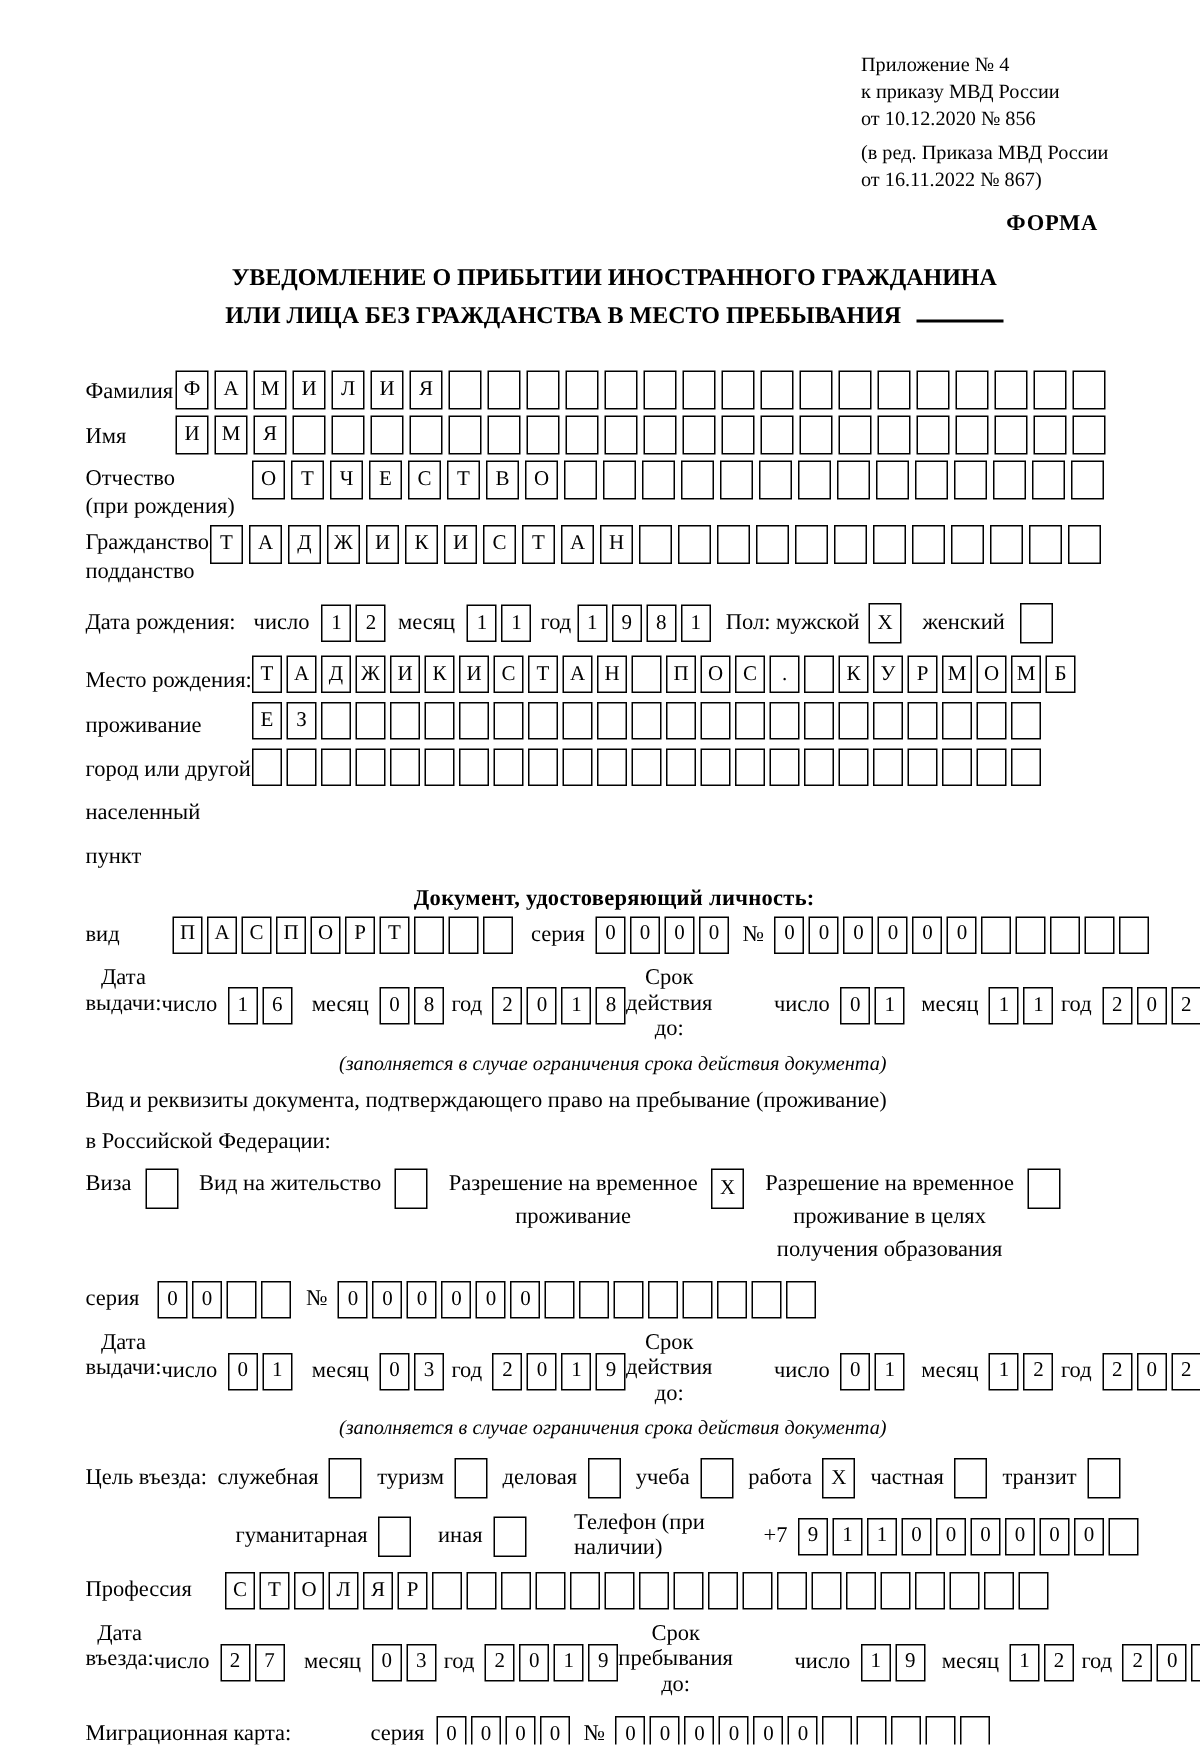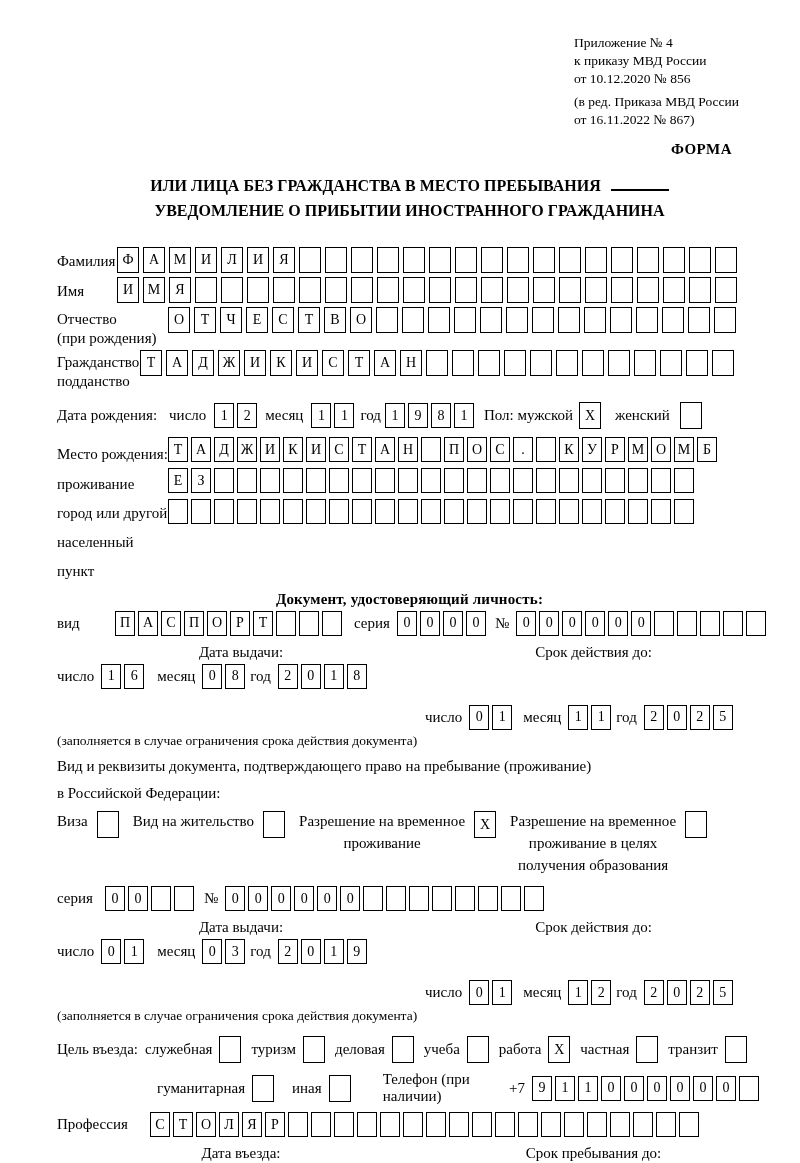--- a/index.html
+++ b/index.html
@@ -21,27 +21,27 @@
   .boxes{display:flex;gap:3px;flex-wrap:nowrap;}
   .boxes.wide{gap:4px;}
   .box{width:20px;height:25px;border:1.6px solid #000;box-sizing:border-box;display:inline-flex;align-items:center;justify-content:center;font-size:14px;flex-shrink:0;background:#fff;}
   .boxes.wide .box{width:22px;height:26px;}
   .boxes.cbox .box{width:22px;height:27px;}
 
   .stack{display:flex;flex-direction:column;gap:6px;}
 
   
   .dates{display:flex;margin-top:8px;}
-  .date-col{display:flex;flex-direction:column;}
+  .date-col{display:flex;}
   .date-col.left{width:368px;}
   .date-col.right{flex:1;gap:41px;}
   .date-heading{font-size:15px;text-align:center;margin-bottom:3px;}
   .date-fields{display:flex;align-items:center;gap:5px;font-size:15px;}
   .date-fields .dl{margin-right:2px;}
-  .note{font-size:13.5px;text-align:left;padding-right:2px;margin-top:3px;}
+  .note{font-size:13.5px;text-align:center;padding-right:2px;margin-top:3px;font-style:italic;}
 
   .permits{display:flex;align-items:flex-start;margin-top:8px;gap:14px;}
   .perm{display:flex;align-items:flex-start;gap:9px;}
   .perm-label{font-size:15px;line-height:1.45;}
   .perm-label.center{text-align:center;}
 
   .purpose-row{display:flex;align-items:center;gap:7px;margin-top:12px;font-size:15px;flex-wrap:nowrap;}
   .purpose-row .boxes{margin-right:3px;}
 </style>
 </head>
@@ -53,22 +53,22 @@
     <div>Приложение № 4</div>
     <div>к приказу МВД России</div>
     <div>от 10.12.2020 № 856</div>
     <div class="gap"></div>
     <div>(в ред. Приказа МВД России</div>
     <div>от 16.11.2022 № 867)</div>
   </div>
   <div class="forma">ФОРМА</div>
 
   <div class="title">
+    <div>УВЕДОМЛЕНИЕ О ПРИБЫТИИ ИНОСТРАННОГО ГРАЖДАНИНА</div>
     <div><span>ИЛИ ЛИЦА БЕЗ ГРАЖДАНСТВА В МЕСТО ПРЕБЫВАНИЯ</span><span class="blank-line"></span></div>
-    <div>УВЕДОМЛЕНИЕ О ПРИБЫТИИ ИНОСТРАННОГО ГРАЖДАНИНА</div>
   </div>
 
 
   <div class="row" style="margin-top:24px;">
     <span class="lbl" style="width:60px;margin-top:5px;">Фамилия</span>
     <span class="boxes wide">
         <span class="box">Ф</span>
         <span class="box">А</span>
         <span class="box">М</span>
         <span class="box">И</span>

